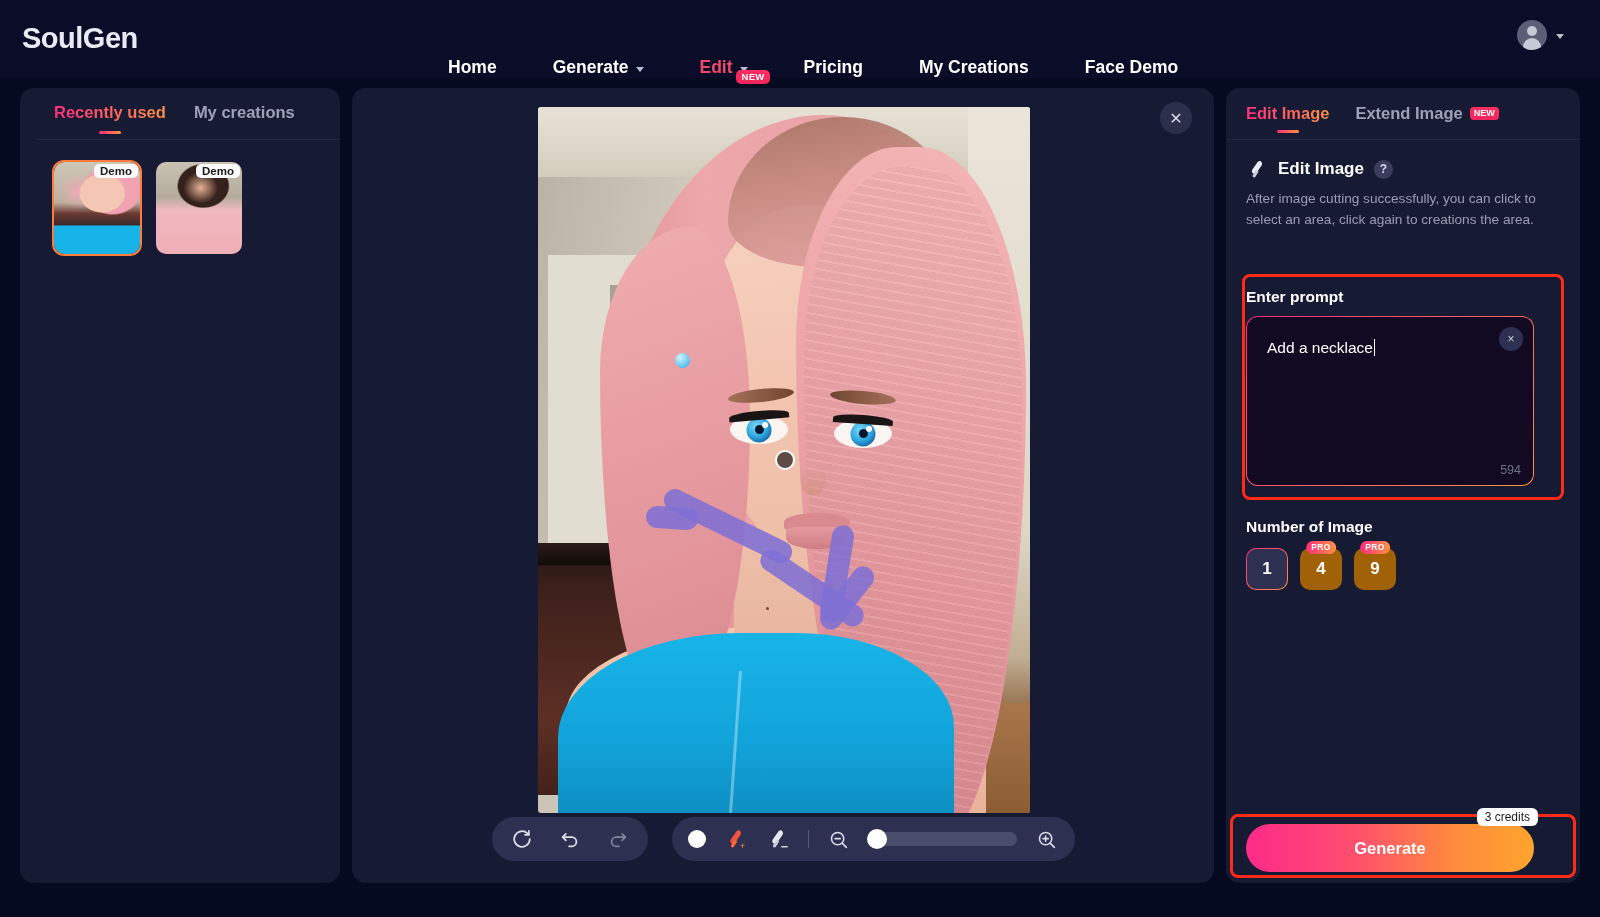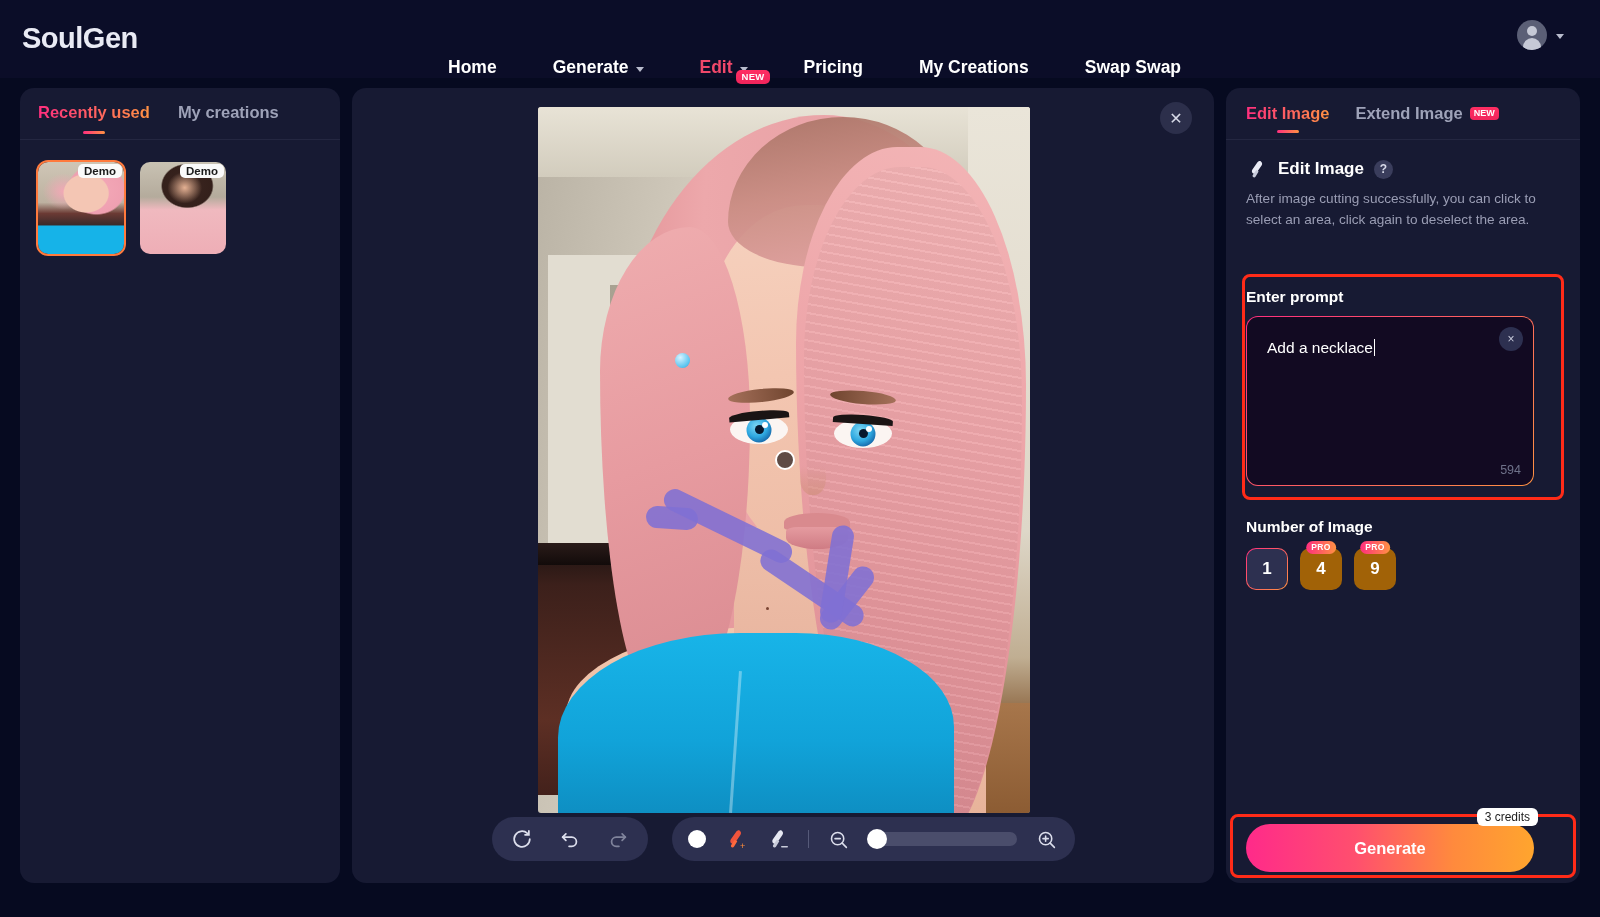--- a/index.html
+++ b/index.html
@@ -66,21 +66,21 @@
   .avatar::after {
     content: ""; position: absolute; left: 50%; top: 18px;
     width: 18px; height: 14px; border-radius: 9px 9px 0 0;
     background: #c6c9d6; transform: translateX(-50%);
   }
 
   
   .left-panel {
     position: absolute; left: 20px; top: 88px;
     width: 320px; height: 795px;
-    background: #171a33; border-radius: 14px;
+    background: #171a33; border-radius: 14px; padding-left: 16px;
   }
   .left-tabs {
     height: 52px; display: flex; align-items: center;
     padding: 0 18px; gap: 28px;
     border-bottom: 1px solid #242741;
   }
   .ltab {
     position: relative; font-size: 16.5px; font-weight: 600;
     color: #9ea2b8; cursor: pointer; padding-bottom: 2px;
   }
@@ -453,21 +453,21 @@
       <span class="caret"></span>
       <span class="badge-new">NEW</span>
     </div>
     <div class="nav-item">
       <span>Pricing</span>
     </div>
     <div class="nav-item">
       <span>My Creations</span>
     </div>
     <div class="nav-item">
-      <span>Swap Swap</span>
+      <span>Face Demo</span>
     </div>
   </div>
 
   <div class="profile">
     <div class="avatar"></div>
     <span class="caret"></span>
   </div>
 </div>
 
 <div class="left-panel">
@@ -621,21 +621,21 @@
     <span class="brush-icon">
       <svg width="22" height="22" viewBox="0 0 24 24">
         <path d="M16 3.5c1.7 1.1 2.1 3.1 1 4.8l-5.5 7.8c-.9 1.3-2.7 1.6-4 .6-1.3-1-1.4-2.8-.5-4.1L12.5 4.7C13.6 3.1 15.6 2.8 16 3.5z" fill="#e9ebf5"></path>
         <path d="M11.2 13.2 7.4 18.6c-.6 1-.2 2 .7 2.4.9.4 1.9.1 2.4-.9l3.3-5.4z" fill="#c8cbdb"></path>
       </svg>
     </span>
     <h3>Edit Image</h3>
     <span class="qmark">?</span>
   </div>
 
-  <div class="sec-desc">After image cutting successfully, you can click to select an area, click again to deselect the area.</div>
+  <div class="sec-desc">After image cutting successfully, you can click to select an area, click again to creations the area.</div>
 
   <div class="hl-box"></div>
   <div class="prompt-label">Enter prompt</div>
 
   <div class="prompt-box">
     <div class="prompt-text">
       <span>Add a necklace</span><span class="caret-bar"></span>
     </div>
     <div class="prompt-clear">×</div>
     <div class="prompt-count">594</div>

